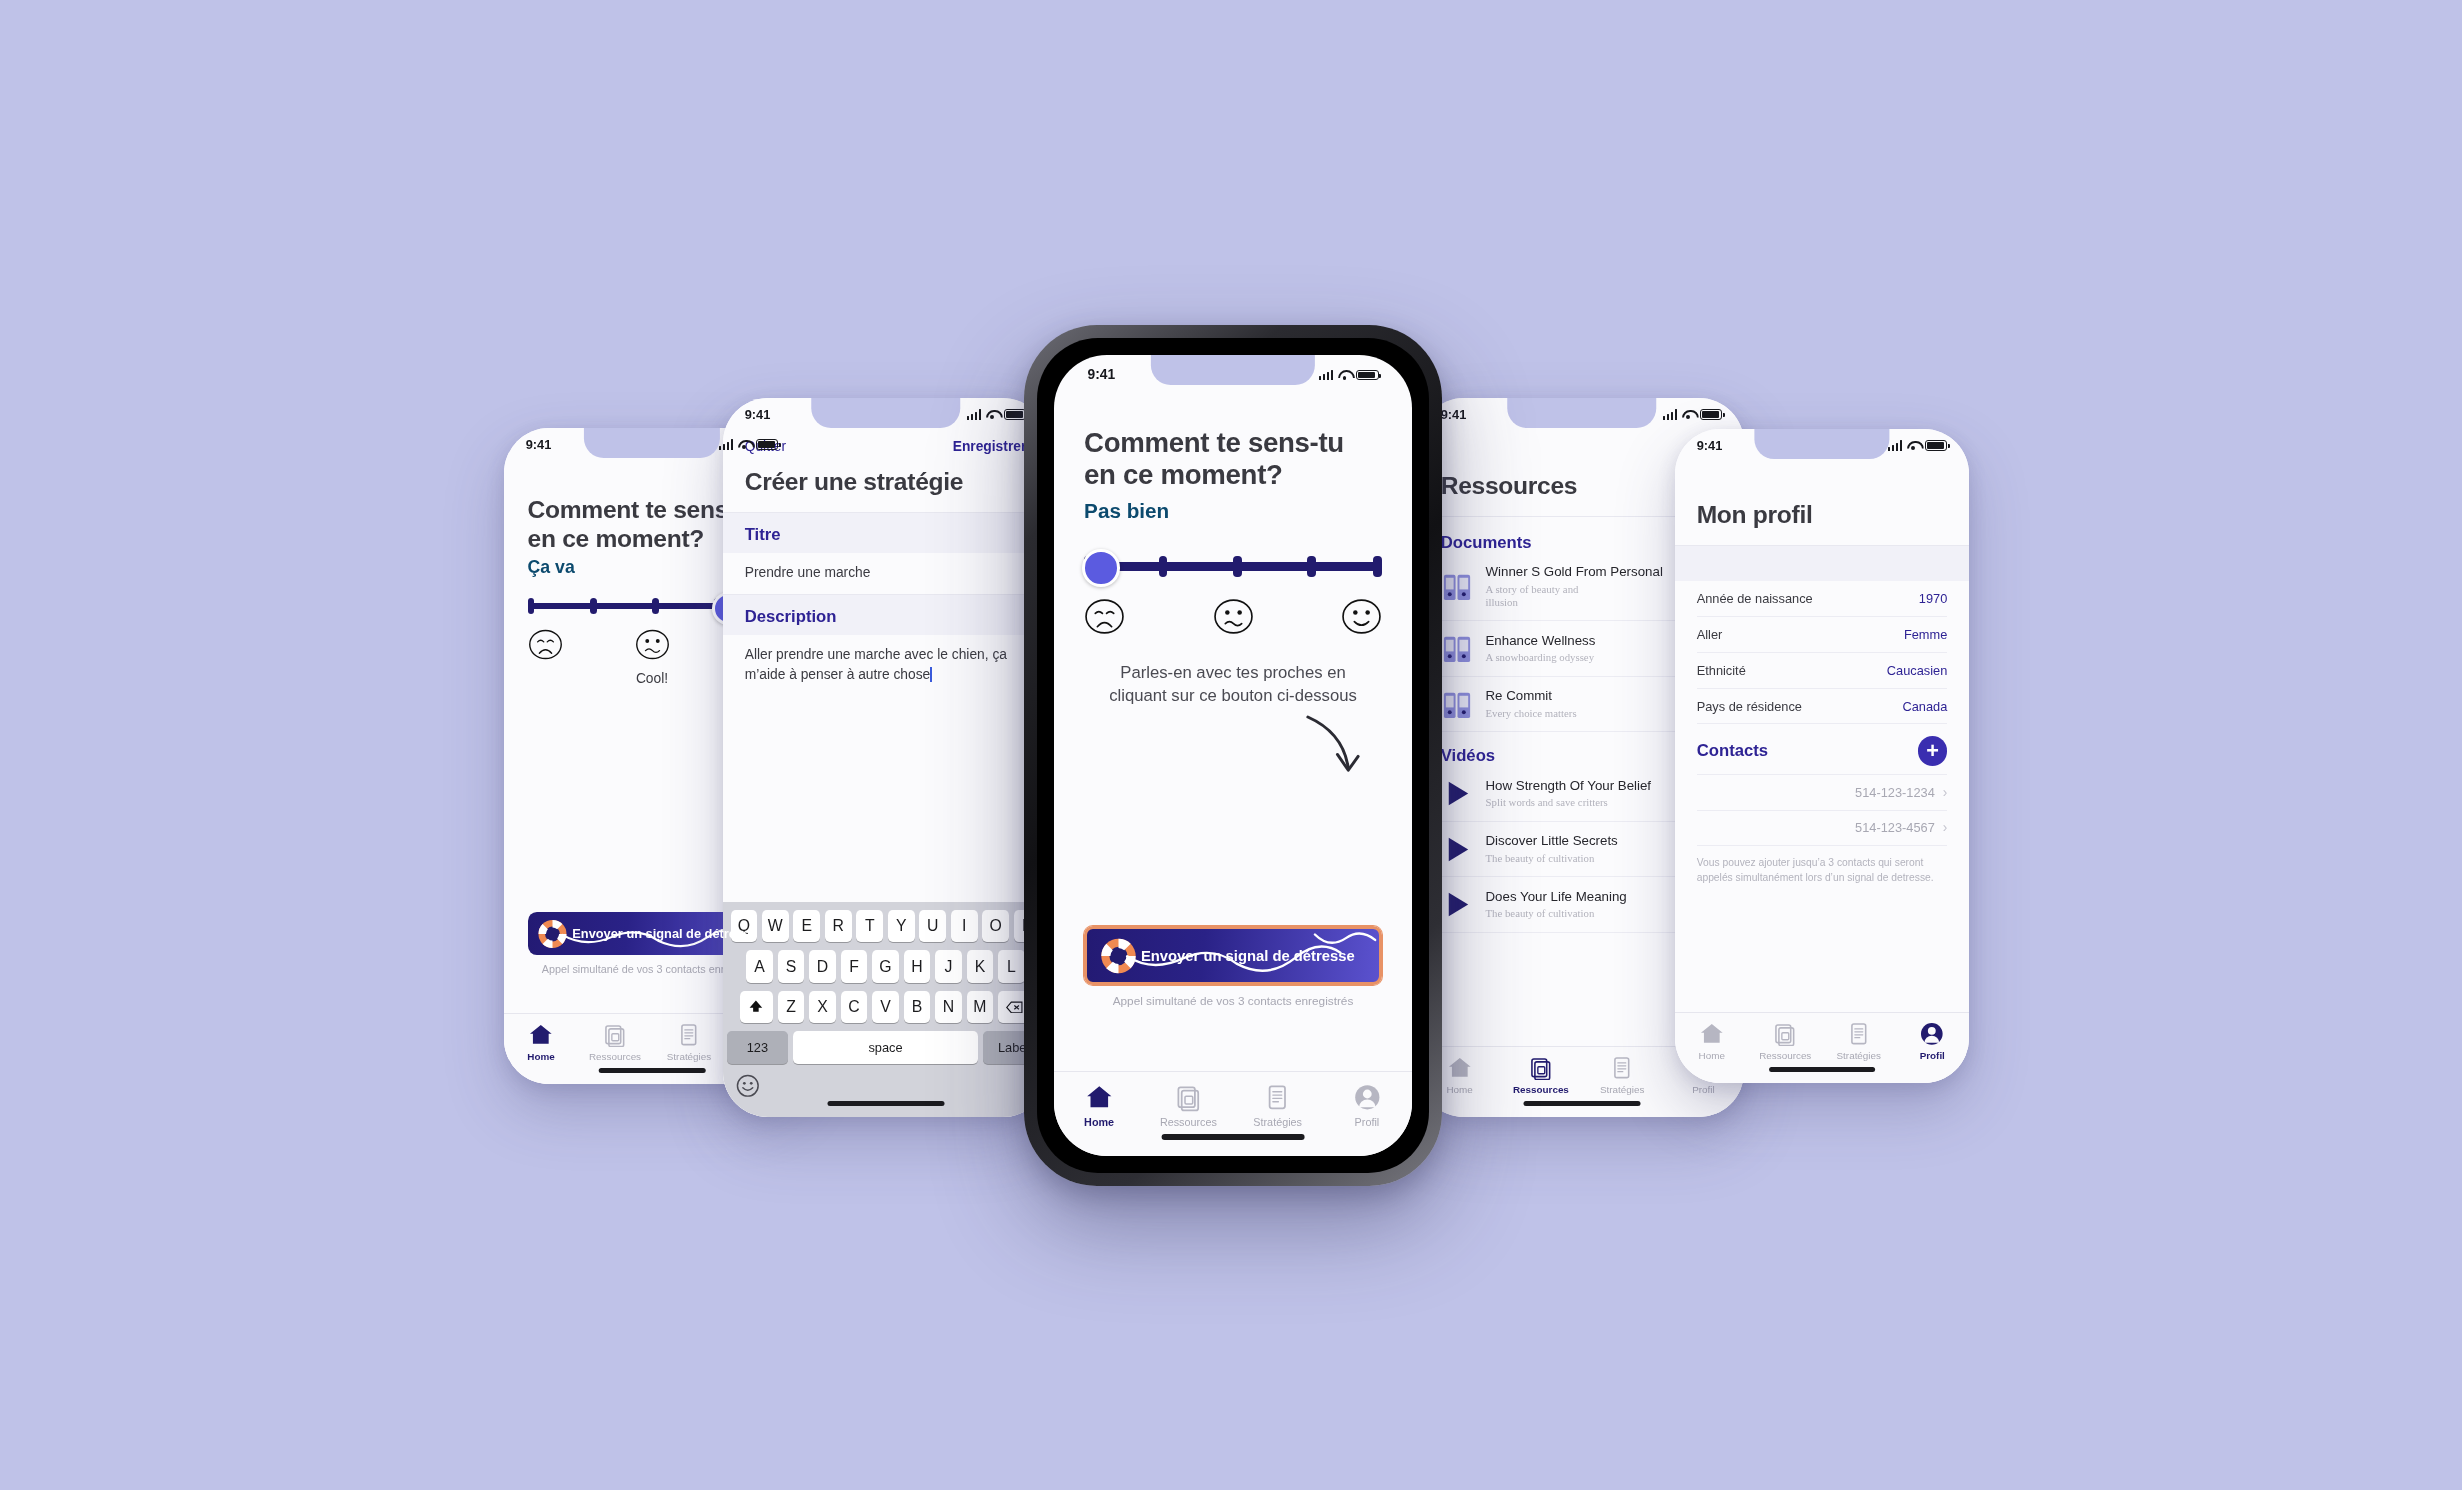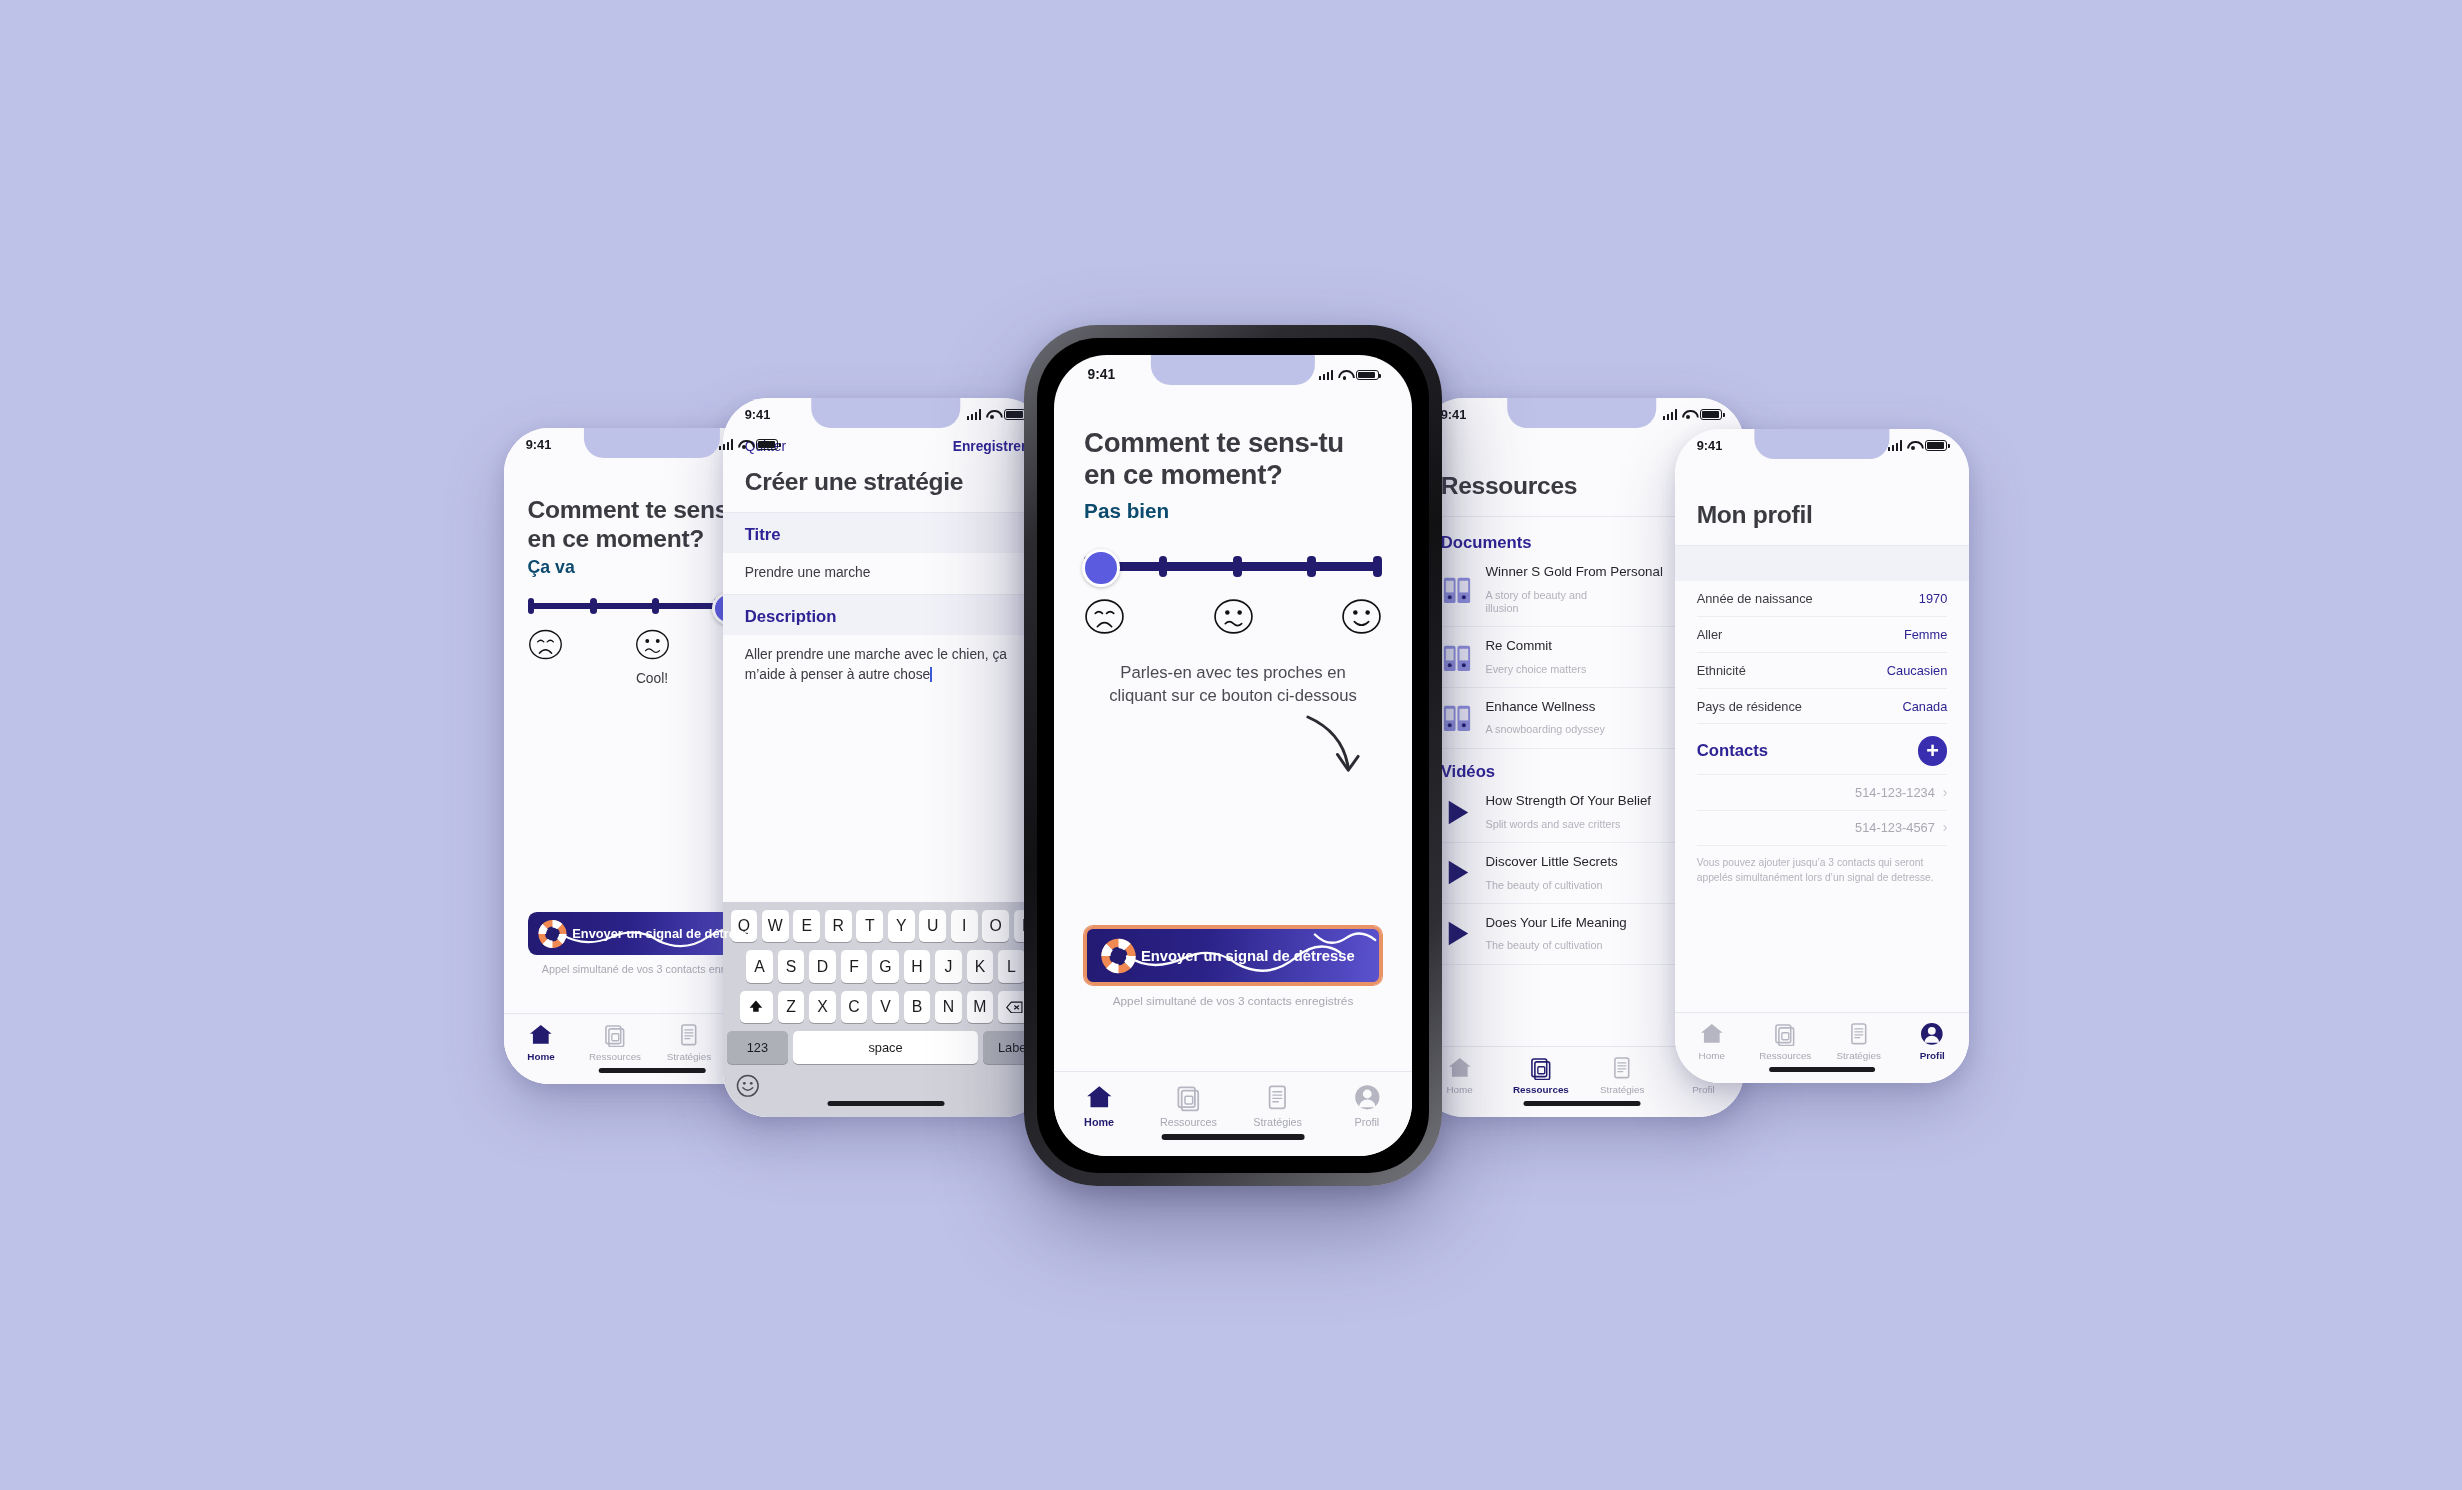--- a/index.html
+++ b/index.html
@@ -89,21 +89,21 @@
   .tab{flex:1;display:flex;flex-direction:column;align-items:center;gap:3.9px;}
   .tab .ic{width:25.6px;height:25.6px;}
   .tab .lbl{font-size:9.9px;color:#a8a8b3;}
   .tab.active .lbl{color:#221b6e;font-weight:bold;}
 
   
   .sect{font-size:16.7px;font-weight:bold;color:#2e2394;}
   .row{display:flex;align-items:center;gap:11.8px;padding:10.8px 0;border-bottom:1px solid #ececf3;}
   .row .txt{flex:1;min-width:0;}
   .row .t{font-size:13.3px;color:#26262c;line-height:1.25;}
-  .row .d{font-size:10.8px;color:#b3b3bd;margin-top:8px;line-height:1.25;}
+  .row .d{font-size:10.8px;color:#b3b3bd;margin-top:2px;line-height:1.25;font-family:Liberation Serif, serif;}
 
   .kv{display:flex;justify-content:space-between;align-items:center;
       padding:9.9px 0;border-bottom:1px solid #ececf3;font-size:12.8px;}
   .kv .k{color:#3a3a41;}
   .kv .v{color:#2e2394;}
   .chev{color:#c4c4ce;font-size:13.8px;margin-left:7.9px;}
 
   
   .formlabel{font-size:16.7px;font-weight:bold;color:#2e2394;}
   .formband{background:#f1f1f8;}
@@ -386,37 +386,37 @@
           <div class="row">
             <svg style="width:33px;height:33px;flex:none" viewBox="0 0 34 34">
               <rect x="3" y="5" width="12" height="26" rx="2" fill="#8e8fdd"></rect>
               <rect x="5" y="8" width="8" height="12" fill="#e8e8f6"></rect>
               <circle cx="9" cy="25" r="2" fill="#221b6e"></circle>
               <rect x="17" y="5" width="13" height="26" rx="2" fill="#8e8fdd"></rect>
               <rect x="19" y="8" width="9" height="12" fill="#e8e8f6"></rect>
               <circle cx="23.5" cy="25" r="2" fill="#221b6e"></circle>
             </svg>
             <div class="txt">
-              <div class="t">Re Commit</div>
-              <div class="d">Every choice matters</div>
+              <div class="t">Enhance Wellness</div>
+              <div class="d">A snowboarding odyssey</div>
             </div>
           </div>
 
           <div class="row">
             <svg style="width:33px;height:33px;flex:none" viewBox="0 0 34 34">
               <rect x="3" y="5" width="12" height="26" rx="2" fill="#8e8fdd"></rect>
               <rect x="5" y="8" width="8" height="12" fill="#e8e8f6"></rect>
               <circle cx="9" cy="25" r="2" fill="#221b6e"></circle>
               <rect x="17" y="5" width="13" height="26" rx="2" fill="#8e8fdd"></rect>
               <rect x="19" y="8" width="9" height="12" fill="#e8e8f6"></rect>
               <circle cx="23.5" cy="25" r="2" fill="#221b6e"></circle>
             </svg>
             <div class="txt">
-              <div class="t">Enhance Wellness</div>
-              <div class="d">A snowboarding odyssey</div>
+              <div class="t">Re Commit</div>
+              <div class="d">Every choice matters</div>
             </div>
           </div>
 
           <div class="sect" style="margin-top:13.8px;">Vidéos</div>
 
           <div class="row">
             <svg style="width:33px;height:33px;flex:none" viewBox="0 0 34 34">
               <path d="M8 5 L28 17 L8 29 Z" fill="#221b6e"></path>
             </svg>
             <div class="txt">

